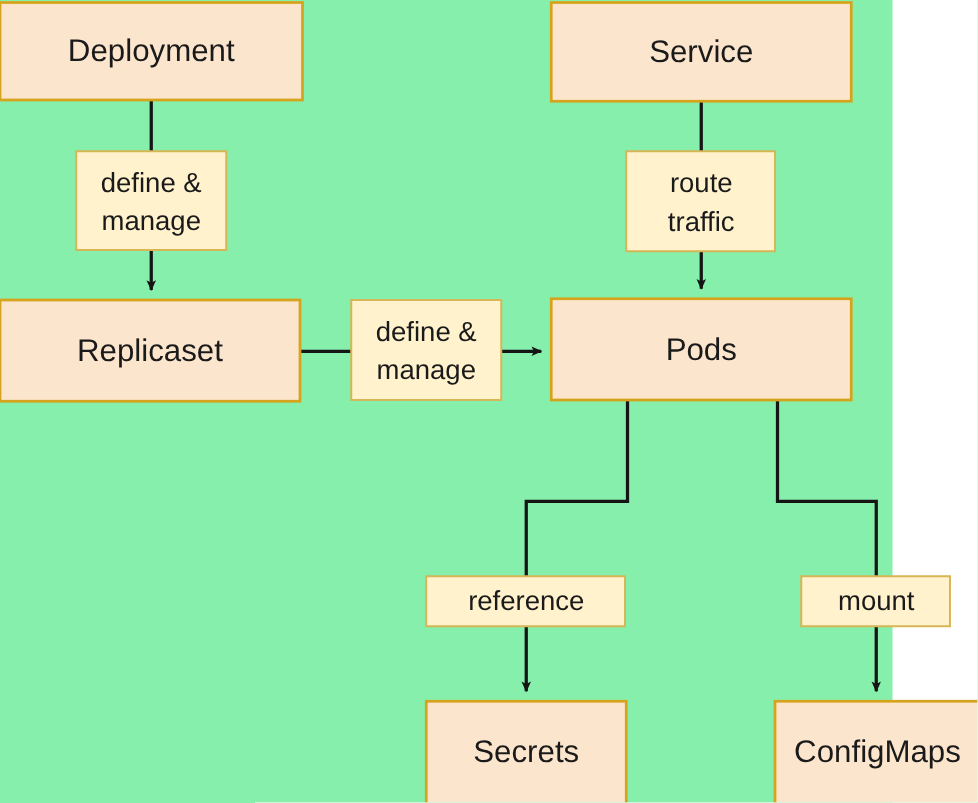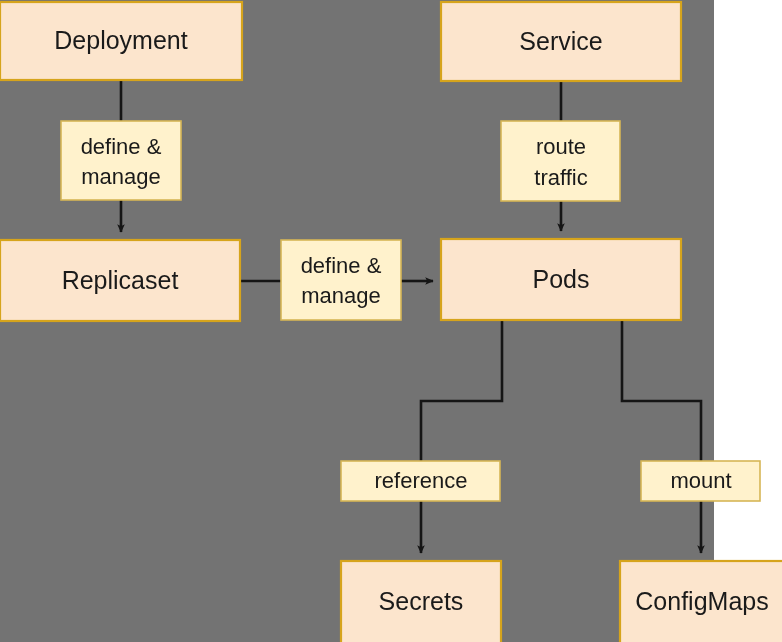--- a/index.html
+++ b/index.html
@@ -11,21 +11,21 @@
   body {
     width: 782px;
     height: 642px;
     overflow: hidden;
     font-family: "Liberation Sans", sans-serif;
   }
   #diagram-root {
     position: relative;
     width: 714px;
     height: 642px;
-    background: #737373;
+    background: #86efac;
   }
   svg#diagram-canvas {
     display: block;
     width: 782px;
     height: 642px;
   }
   .node-rect {
     stroke-width: 2.2;
   }
   .label-rect {

